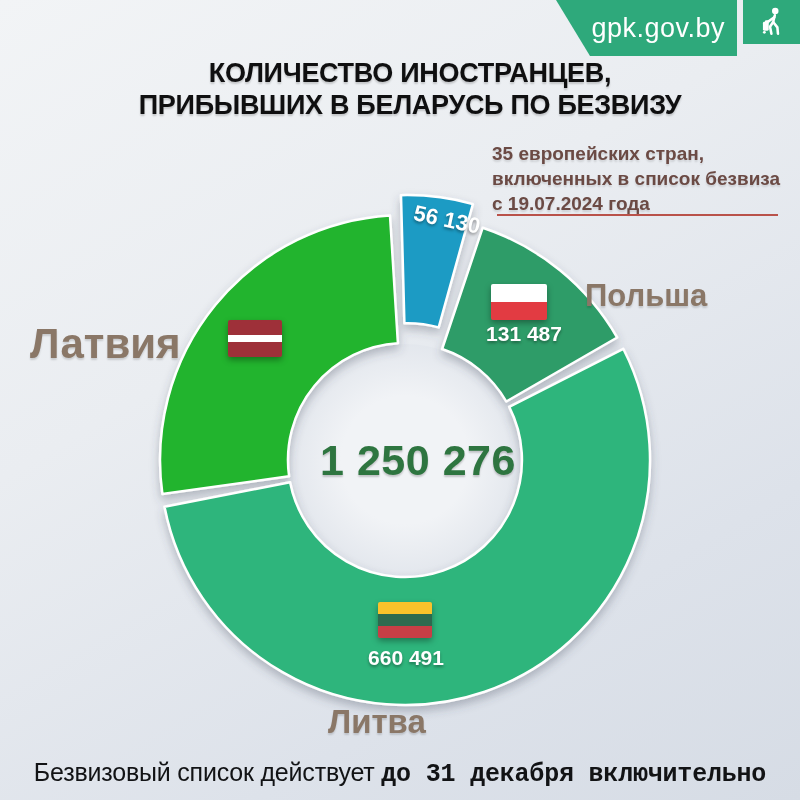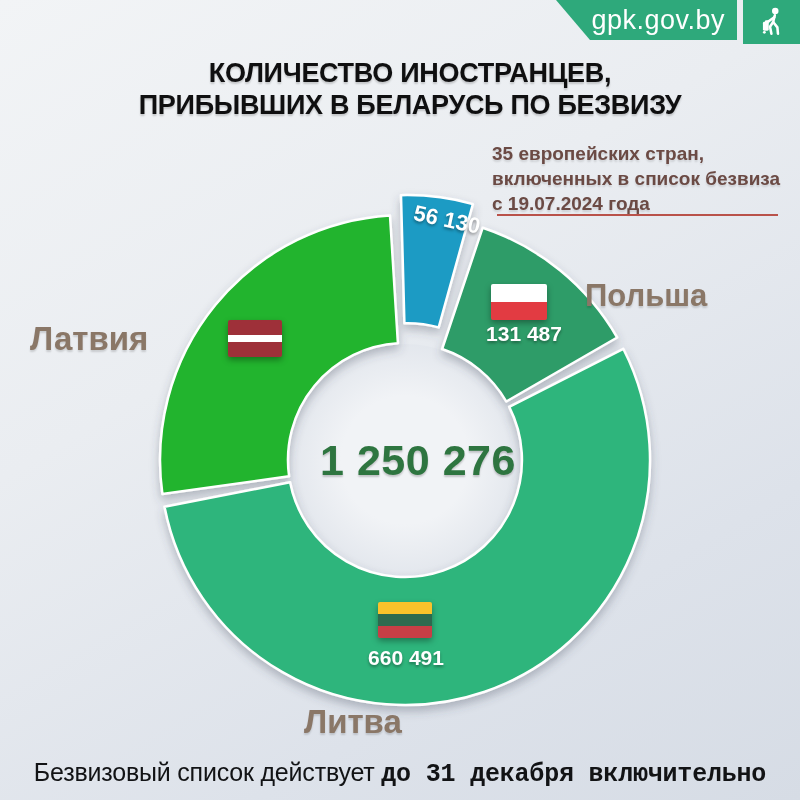--- a/index.html
+++ b/index.html
@@ -3,21 +3,21 @@
 <meta charset="utf-8">
 <style>
   html,body{margin:0;padding:0;}
   .page{
     position:relative;width:800px;height:800px;overflow:hidden;
     background:linear-gradient(150deg,#f2f4f6 0%,#eaedf1 38%,#dde2ea 75%,#d6dce5 100%);
     font-family:"Liberation Sans","DejaVu Sans",sans-serif;
   }
   
   .banner{
-    position:absolute;top:0;left:556px;width:181px;height:40px;
+    position:absolute;top:0;left:556px;width:181px;height:56px;
     background:#2ea97b;
     clip-path:polygon(0 0,100% 0,100% 100%,34px 100%);
     display:flex;align-items:center;justify-content:flex-end;
     padding-right:12px;box-sizing:border-box;
   }
   .banner-text{color:#fff;font-size:27px;font-weight:400;letter-spacing:.5px;}
   .icon-box{
     position:absolute;top:0;left:743px;width:57px;height:44px;
     background:#2ea97b;display:flex;align-items:center;justify-content:center;
   }
@@ -36,23 +36,23 @@
   .subtitle-underline{
     position:absolute;top:214px;left:497px;width:281px;height:2px;background:#b9524a;
   }
   
   svg.donut{position:absolute;left:0;top:0;}
   
   .country{
     position:absolute;font-weight:700;color:#8a7767;
     text-shadow:0 2px 2px rgba(0,0,0,.15);
   }
-  .country.latvia{left:30px;top:320px;width:155px;font-size:33px;}
+  .country.latvia{left:30px;top:320px;width:155px;font-size:42px;}
   .country.poland{left:585px;top:278px;width:155px;font-size:31px;}
-  .country.lithuania{left:304px;top:703px;width:155px;font-size:33px;}
+  .country.lithuania{left:328px;top:703px;width:155px;font-size:33px;}
   .value{
     position:absolute;font-weight:700;color:#fff;text-align:center;font-size:21px;
     text-shadow:0 2px 3px rgba(0,0,0,.35);
   }
   .value.latvia{left:174px;top:362px;width:150px;}
   .value.poland{left:449px;top:322px;width:150px;}
   .value.lithuania{left:331px;top:646px;width:150px;}
   .value.others{
     left:447px;top:221px;width:120px;margin-left:-60px;margin-top:-14px;font-size:22px;
     transform:rotate(12deg);

